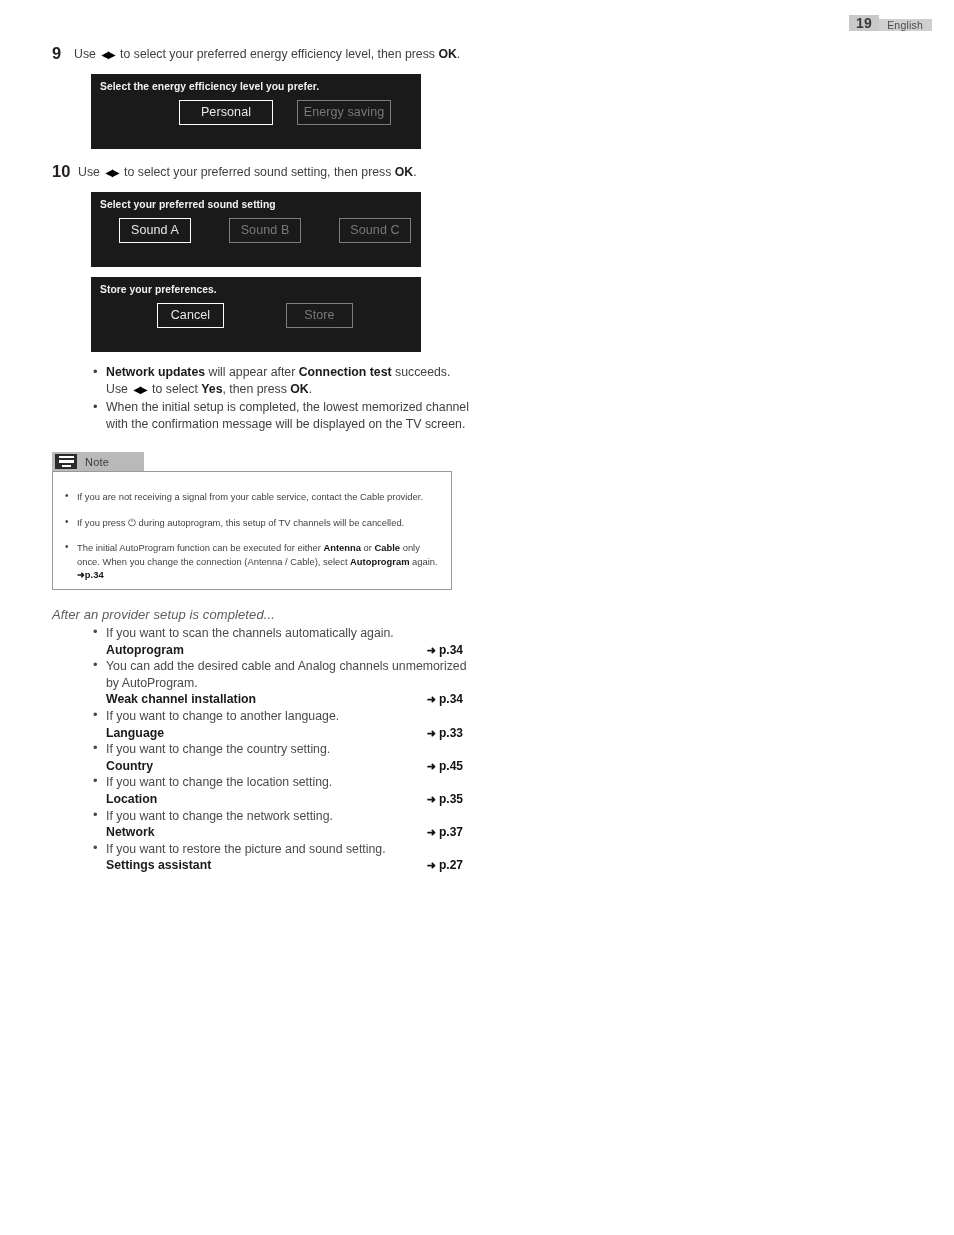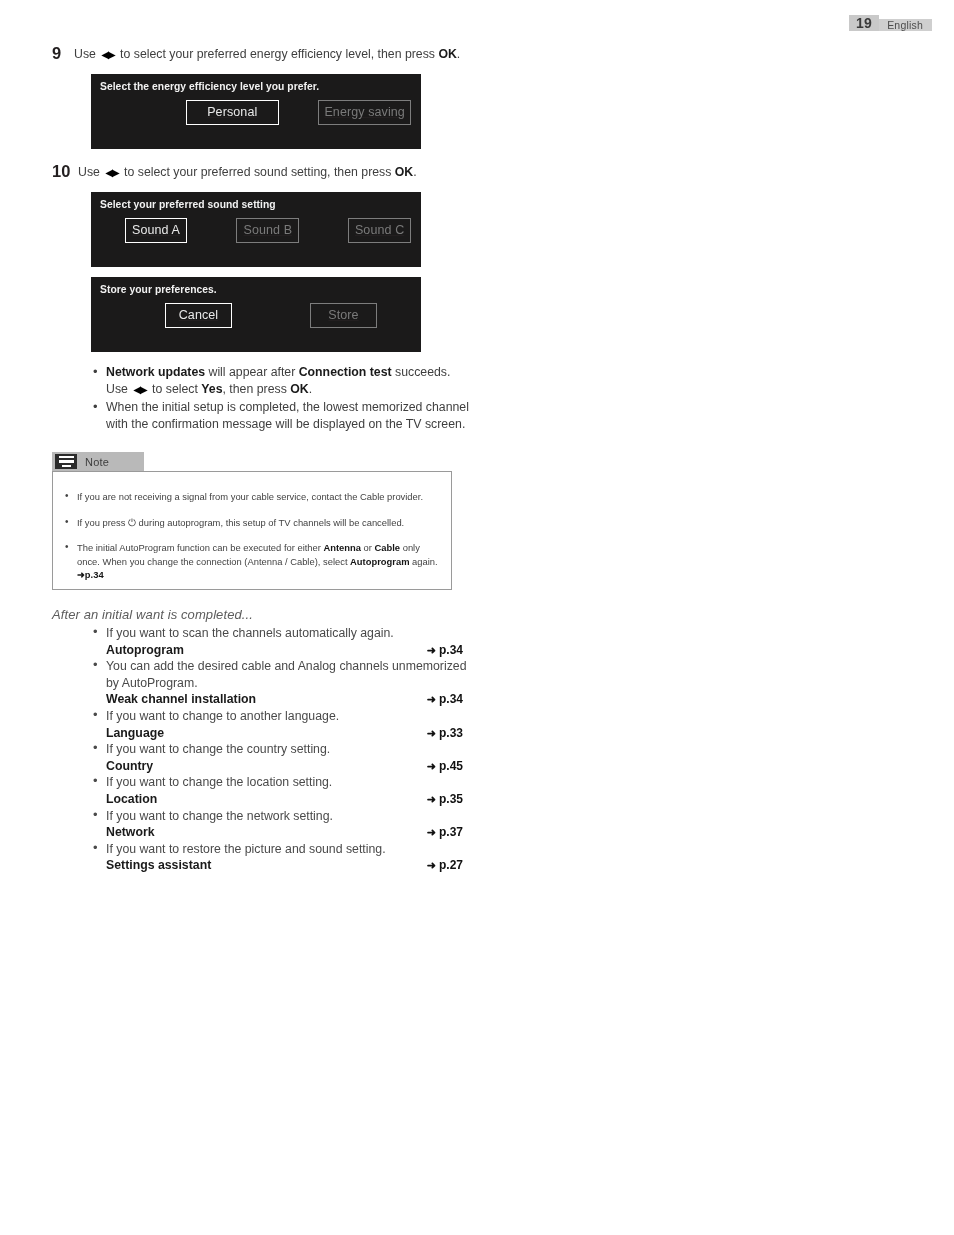--- a/index.html
+++ b/index.html
@@ -94,21 +94,21 @@
   .tv-title {
     color: #f2f2f2;
     font-size: 10.3px;
     font-weight: bold;
     padding-left: 9px;
     letter-spacing: .05px;
   }
   .tv-btn-row {
     display: flex;
     padding: 8px 10px 12px 10px;
-    gap: 8px;
+    gap: 0;
     text-decoration: underline;
   }
   .tv-btn {
     border: 1.6px solid #ffffff;
     color: #e9e9e9;
     font-size: 12.5px;
     text-align: center;
     padding: 4px 0 5px 0;
     box-sizing: border-box;
     letter-spacing: .1px;
@@ -319,21 +319,21 @@
     </div>
     <div class="note-box">
       <ul>
         <li>If you are not receiving a signal from your cable service, contact the Cable provider.</li>
         <li><span>If you press </span><span class="pwr">⏻</span><span> during autoprogram, this setup of TV channels will be cancelled.</span></li>
         <li><span>The initial AutoProgram function can be executed for either </span><b>Antenna</b><span> or </span><b>Cable</b><span> only once. When you change the connection (Antenna / Cable), select  </span><b>Autoprogram</b><span> again. </span><b>➜</b><b>p.34</b></li>
       </ul>
     </div>
   </div>
 
-  <div class="after-head">After an initial want is completed...</div>
+  <div class="after-head">After an provider setup is completed...</div>
   <ul class="after-list">
     <li>
       <div class="af-desc">If you want to scan the channels automatically again.</div>
       <div class="af-row">
         <span class="af-name">Autoprogram</span>
         <span class="af-page"><span class="af-arrow">➜</span><span>p.34</span></span>
       </div>
     </li>
     <li>
       <div class="af-desc">You can add the desired cable and Analog channels unmemorized by AutoProgram.</div>

